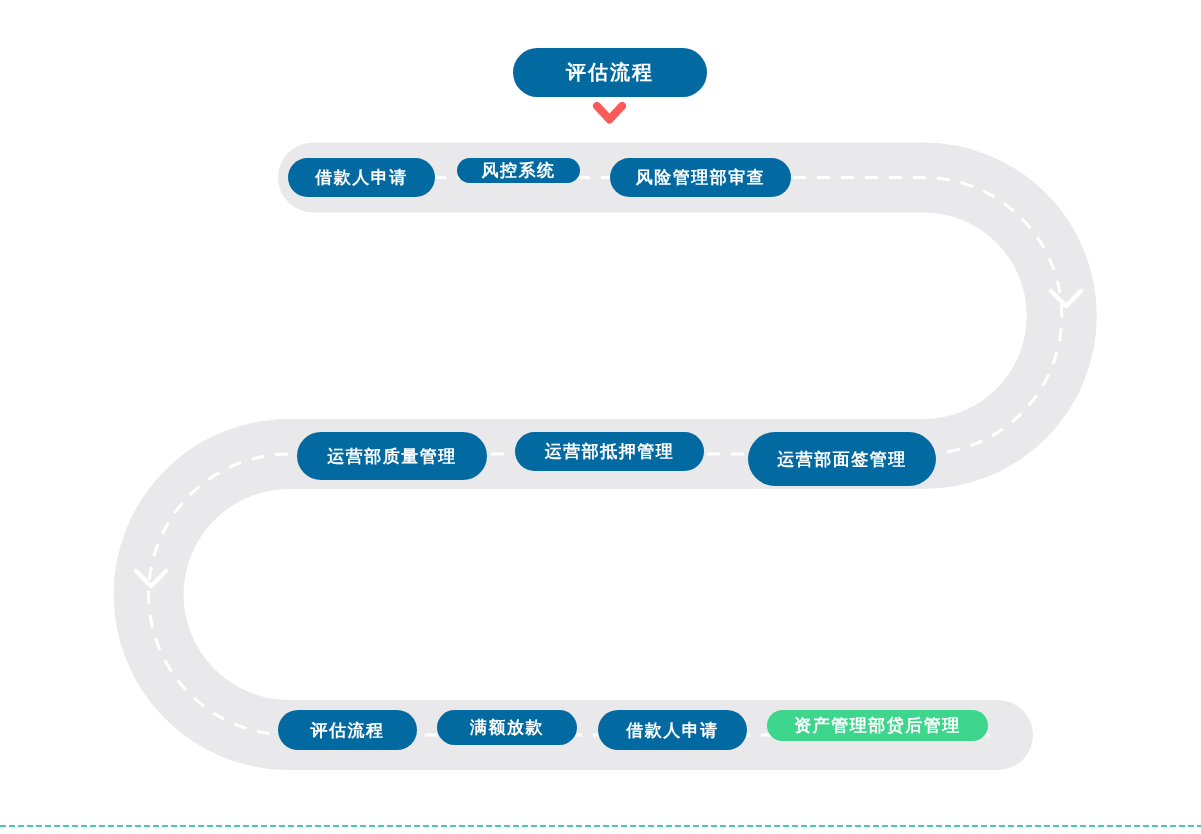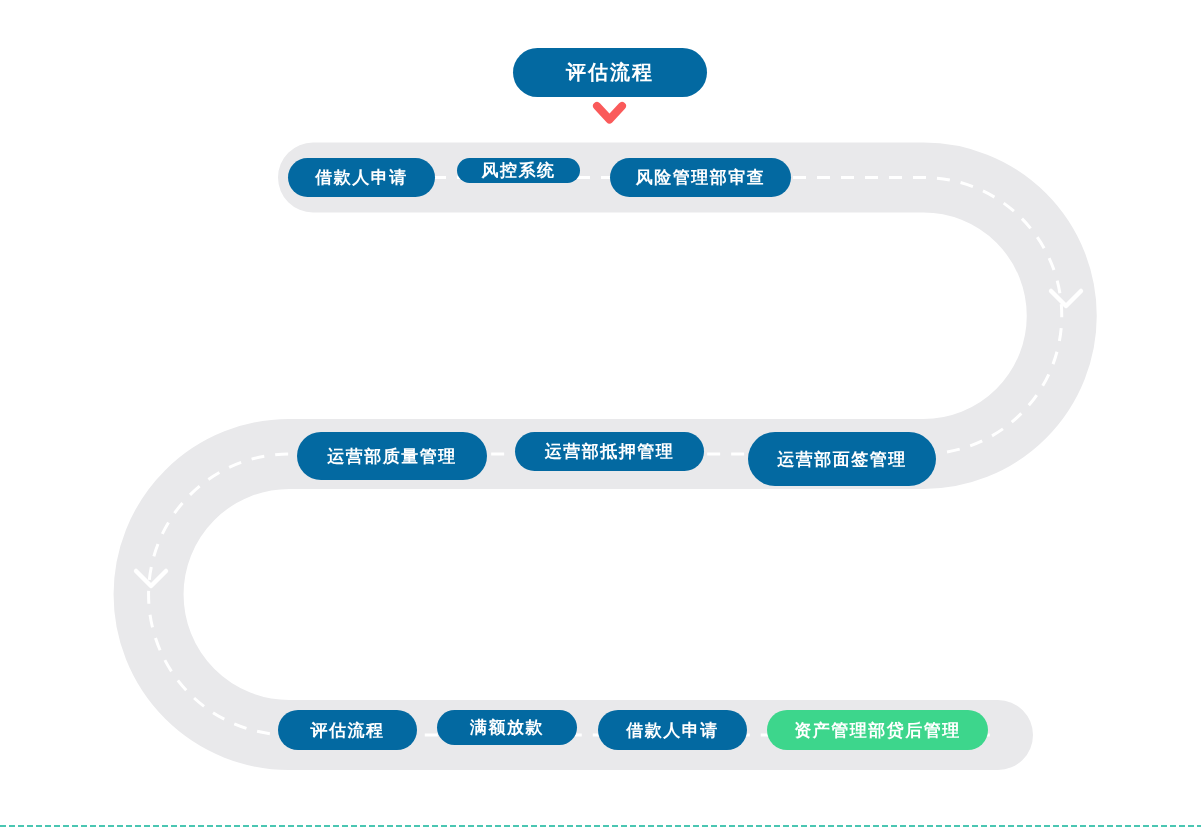--- a/index.html
+++ b/index.html
@@ -85,17 +85,17 @@
 
   <div class="pill" style="left:278px; top:710px; width:139px; height:40px;">
     <span>评估流程</span>
   </div>
   <div class="pill" style="left:437px; top:710px; width:140px; height:35px;">
     <span>满额放款</span>
   </div>
   <div class="pill" style="left:598px; top:710px; width:149px; height:40px;">
     <span>借款人申请</span>
   </div>
-  <div class="pill green" style="left:767px; top:710px; width:221px; height:40px;">
+  <div class="pill green" style="left:767px; top:710px; width:221px; height:31px;">
     <span>资产管理部贷后管理</span>
   </div>
 
 </div>
 
 </body></html>

